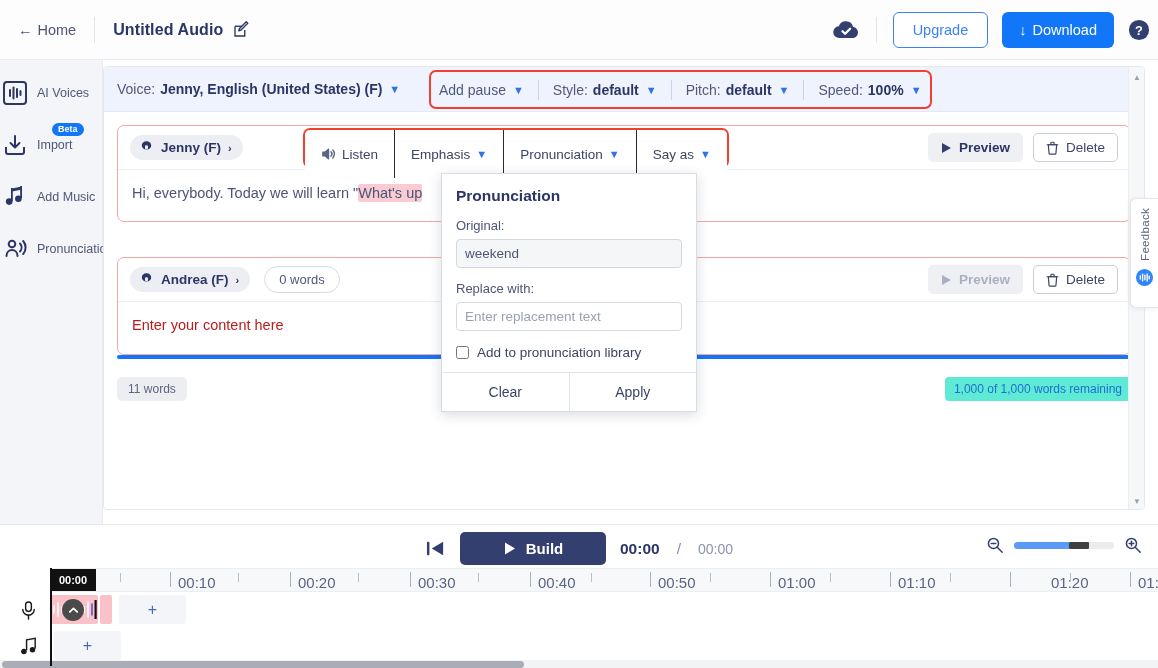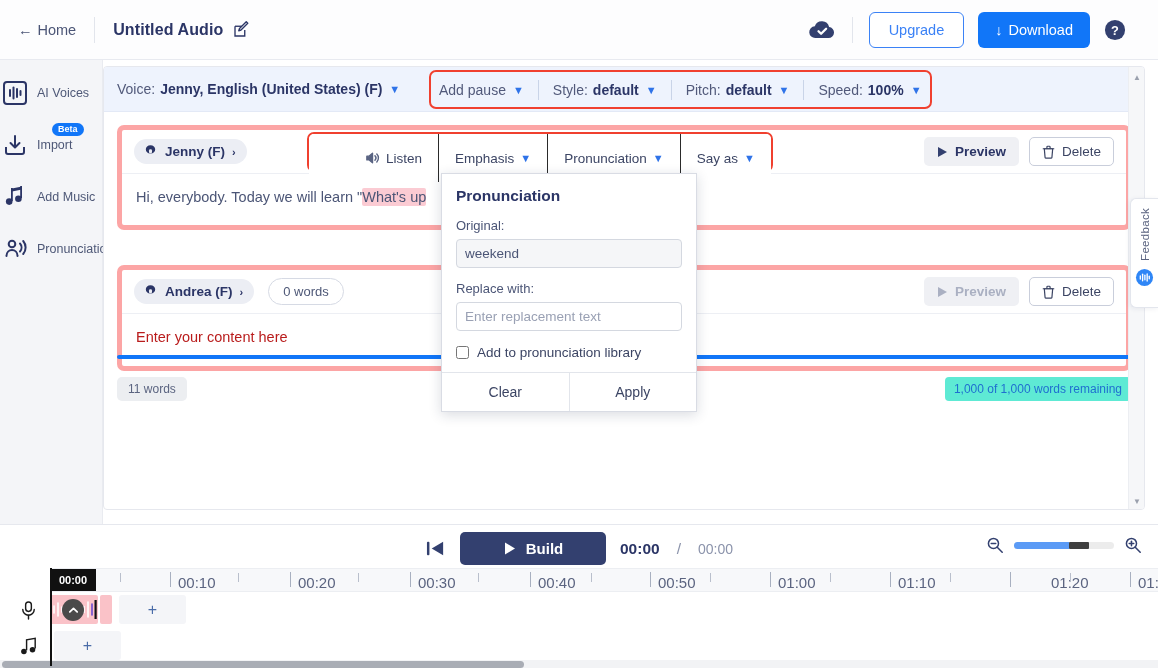--- a/index.html
+++ b/index.html
@@ -22,21 +22,21 @@
   .home-link {
     display: flex; align-items: center; gap: 5px;
     margin-left: 18px; font-size: 14.5px; color: #4b5576;
     cursor: pointer;
   }
   .vsep { width: 1px; height: 26px; background: #e2e5ec; margin: 0 18px; }
   .doc-title { font-size: 16px; font-weight: bold; color: #2b3566; letter-spacing: .1px; }
   .edit-icon { margin-left: 9px; display: inline-flex; cursor: pointer; }
   .topbar-right {
     margin-left: auto; display: flex; align-items: center; gap: 14px;
-    margin-right: 32px;
+    margin-right: 8px;
   }
   .cloud-ok { display: inline-flex; cursor: pointer; }
   .btn-upgrade {
     border: 1px solid #3b82f6; color: #3b82f6; background: #fff;
     border-radius: 6px; padding: 9px 19px; font-size: 14.5px; cursor: pointer;
   }
   .btn-download {
     background: #1176f8; color: #fff; border: none;
     border-radius: 6px; padding: 10px 17px; font-size: 14.5px;
     display: flex; align-items: center; gap: 6px; cursor: pointer;
@@ -80,21 +80,21 @@
   .red-outline {
     border: 2.5px solid #f0402f; border-radius: 7px;
   }
   .toolbar-highlight {
     position: absolute; left: 325px; top: 3px; height: 39px;
     display: flex; align-items: center; padding: 0 8px;
   }
 
   
   .block {
-    margin: 13px 13px 0 13px; border: 5px solid #fca5a5;
+    margin: 13px 13px 0 13px; border: 1px solid #fca5a5;
     border-radius: 7px; background: #fff; position: relative;
   }
   .block-head {
     height: 44px; display: flex; align-items: center;
     padding: 0 12px; border-bottom: 1px solid #edeff4; position: relative;
   }
   .speaker-pill {
     background: #eceef4; border-radius: 14px; padding: 5px 11px 5px 9px;
     display: flex; align-items: center; gap: 7px;
     font-size: 13.5px; font-weight: bold; color: #2b3566; cursor: pointer;
@@ -442,21 +442,21 @@
             <svg width="15" height="15" viewBox="0 0 16 16" fill="#2b3566">
               <path d="M8 1.2c-3 0-5 2-5 4.4 0 2.6 1.7 4.6 5 4.6s5-2 5-4.6c0-2.4-2-4.4-5-4.4z"></path>
               <rect x="6.4" y="5.6" width="3.2" height="4.2" fill="#eceef4" rx="1.4"></rect>
             </svg>
           </span>
           <span>Jenny (F)</span>
           <span class="arrow">›</span>
         </div>
 
         <div class="red-outline" style="position:absolute;left:185px;top:2px;height:40px;">
-          <div class="inline-toolbar" style="position:static;height:48px;padding-left:40px;">
+          <div class="inline-toolbar" style="position:static;height:48px;">
             <div class="itb-item">
               <span>
                 <svg width="15" height="14" viewBox="0 0 16 14" fill="none" stroke="#5a6483" stroke-width="1.5">
                   <path d="M2 5h2.5L8 2v10L4.5 9H2z" fill="#5a6483" stroke-linejoin="round"></path>
                   <path d="M10.6 4.6a3.4 3.4 0 0 1 0 4.8" stroke-linecap="round"></path>
                   <path d="M12.6 2.8a6 6 0 0 1 0 8.4" stroke-linecap="round"></path>
                 </svg>
               </span>
               <span>Listen</span>
             </div>

